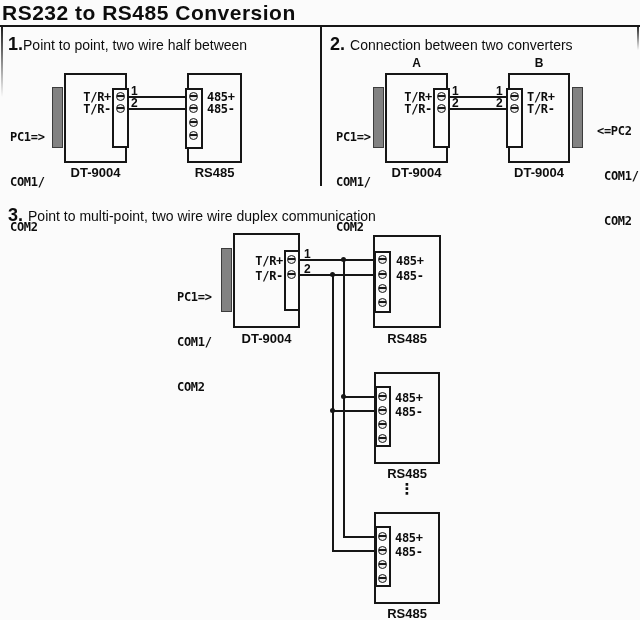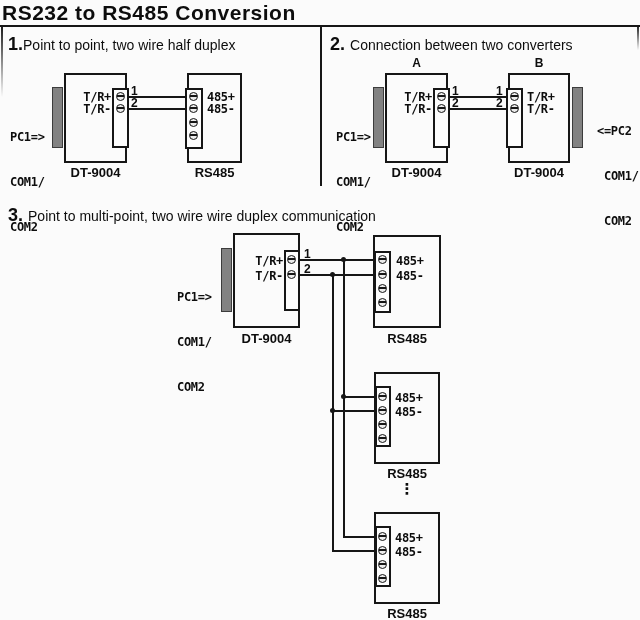--- a/index.html
+++ b/index.html
@@ -44,21 +44,21 @@
 <div id="canvas">
 
   <div class="title">RS232 to RS485 Conversion</div>
   <div class="hl" style="left:0;top:25px;width:640px;"></div>
   <div class="fadeV" style="left:1px;top:25px;height:80px;"></div>
   <div class="fadeV" style="left:637px;top:25px;height:28px;"></div>
   <div class="vl" style="left:320px;top:25px;height:161px;"></div>
 
   <div>
     <div class="h" style="left:8px;top:34px;">
-      <span class="num">1.</span><span class="ph">Point to point, two wire half duplex</span>
+      <span class="num">1.</span><span class="ph">Point to point, two wire half between</span>
     </div>
 
     <div class="mono" style="left:10px;top:100px;">
       <div>PC1=&gt;</div>
       <div>COM1/</div>
       <div>COM2</div>
     </div>
 
     <div class="conn" style="left:52px;top:87px;width:11px;height:61px;"></div>
     <div class="box" style="left:64px;top:73px;width:63px;height:90px;"></div>

